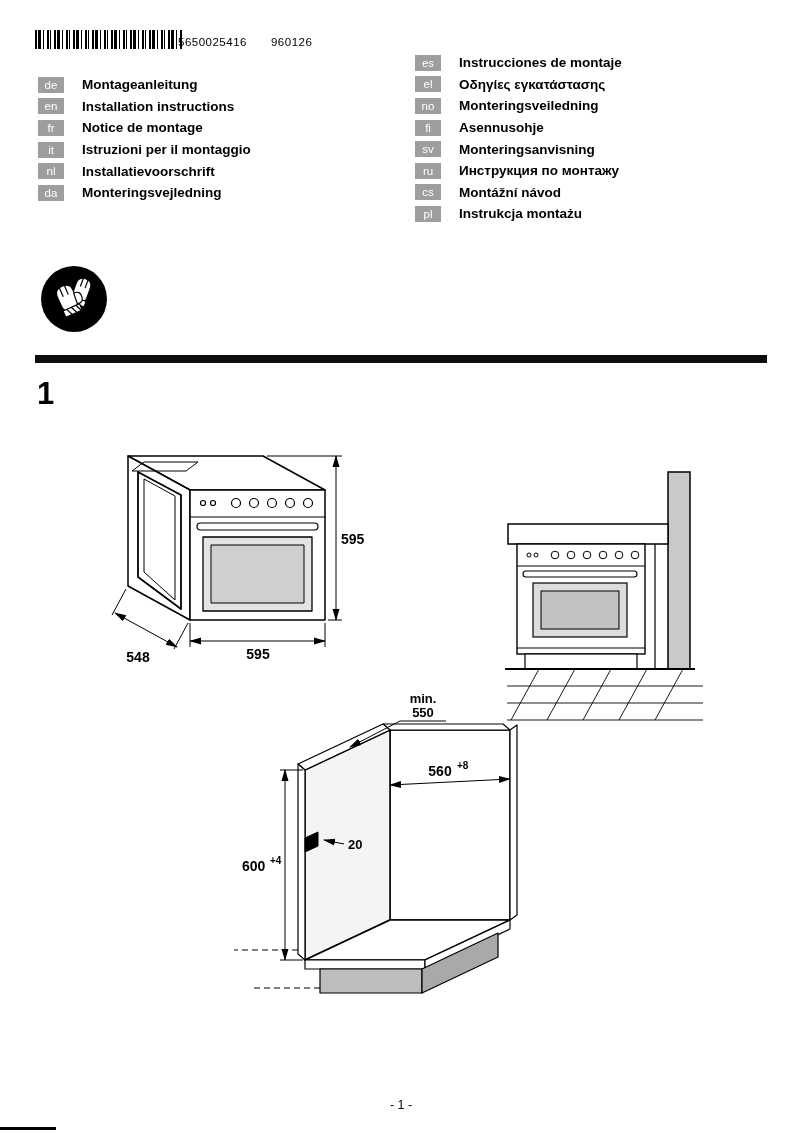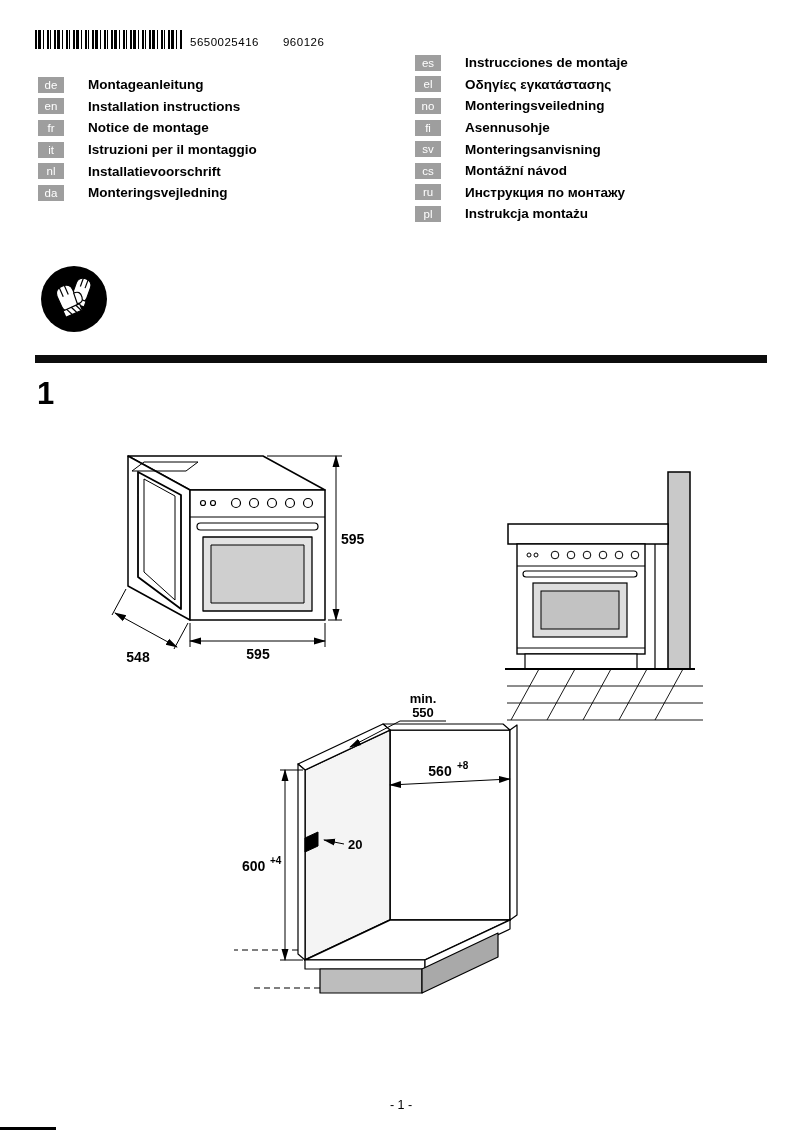--- a/index.html
+++ b/index.html
@@ -3,30 +3,30 @@
 <meta charset="utf-8">
 <style>
   * { margin:0; padding:0; box-sizing:border-box; }
   body { background:#fff; }
   .page { position:relative; width:802px; height:1134px; background:#fff;
           font-family:"Liberation Sans", sans-serif; color:#000; overflow:hidden; }
 
   .barcode { position:absolute; left:35px; top:30px; width:148px; height:19px;
     background: repeating-linear-gradient(90deg,#000 0 2px,#fff 2px 3px,#000 3px 6px,#fff 6px 8px,
       #000 8px 9px,#fff 9px 12px,#000 12px 14px,#fff 14px 15px,#000 15px 16px,#fff 16px 19px); }
-  .barcode-text { position:absolute; left:190px; top:36px; font-size:11.5px; display:flex; gap:24px;
+  .barcode-text { position:absolute; left:178px; top:36px; font-size:11.5px; display:flex; gap:24px;
     letter-spacing:.5px; }
 
   .lang-col { position:absolute; }
   .lang-col.left  { left:38px;  top:74px; }
   .lang-col.right { left:415px; top:52px; }
   .lang-row { display:flex; align-items:center; height:21.6px; }
   .lang-code { width:26px; height:16px; flex:0 0 26px; background:#9e9e9e; color:#fff;
     font-size:11.5px; font-weight:normal; display:flex; align-items:center; justify-content:center; }
-  .lang-label { margin-left:24px; font-size:13.5px; font-weight:bold; white-space:nowrap; }
+  .lang-label { margin-left:18px; font-size:13.5px; font-weight:bold; white-space:nowrap; }
 
   .gloves { position:absolute; left:38px; top:263px; }
   .divider { position:absolute; left:35px; top:355px; width:732px; height:8px; background:#0d0d0d; }
   .section-number { position:absolute; left:37px; top:376px; font-size:31px; font-weight:bold; }
 
   .fig-oven    { position:absolute; left:80px;  top:425px; }
   .fig-install { position:absolute; left:505px; top:462px; }
   .fig-niche   { position:absolute; left:200px; top:688px; }
 
   .page-number { position:absolute; left:0; right:0; top:1098px; text-align:center; font-size:12.5px; }
@@ -87,26 +87,26 @@
     </div>
     <div class="lang-row">
       <span class="lang-code">fi</span>
       <span class="lang-label">Asennusohje</span>
     </div>
     <div class="lang-row">
       <span class="lang-code">sv</span>
       <span class="lang-label">Monteringsanvisning</span>
     </div>
     <div class="lang-row">
+      <span class="lang-code">ru</span>
+      <span class="lang-label">Инструкция по монтажу</span>
+    </div>
+    <div class="lang-row">
       <span class="lang-code">cs</span>
       <span class="lang-label">Montážní návod</span>
-    </div>
-    <div class="lang-row">
-      <span class="lang-code">ru</span>
-      <span class="lang-label">Инструкция по монтажу</span>
     </div>
     <div class="lang-row">
       <span class="lang-code">pl</span>
       <span class="lang-label">Instrukcja montażu</span>
     </div>
   </div>
 
   <svg class="gloves" width="72" height="72" viewBox="0 0 72 72">
     <circle cx="36" cy="36" r="33" fill="#000"></circle>
     <g fill="#fff" stroke="#000" stroke-width="1.2">

